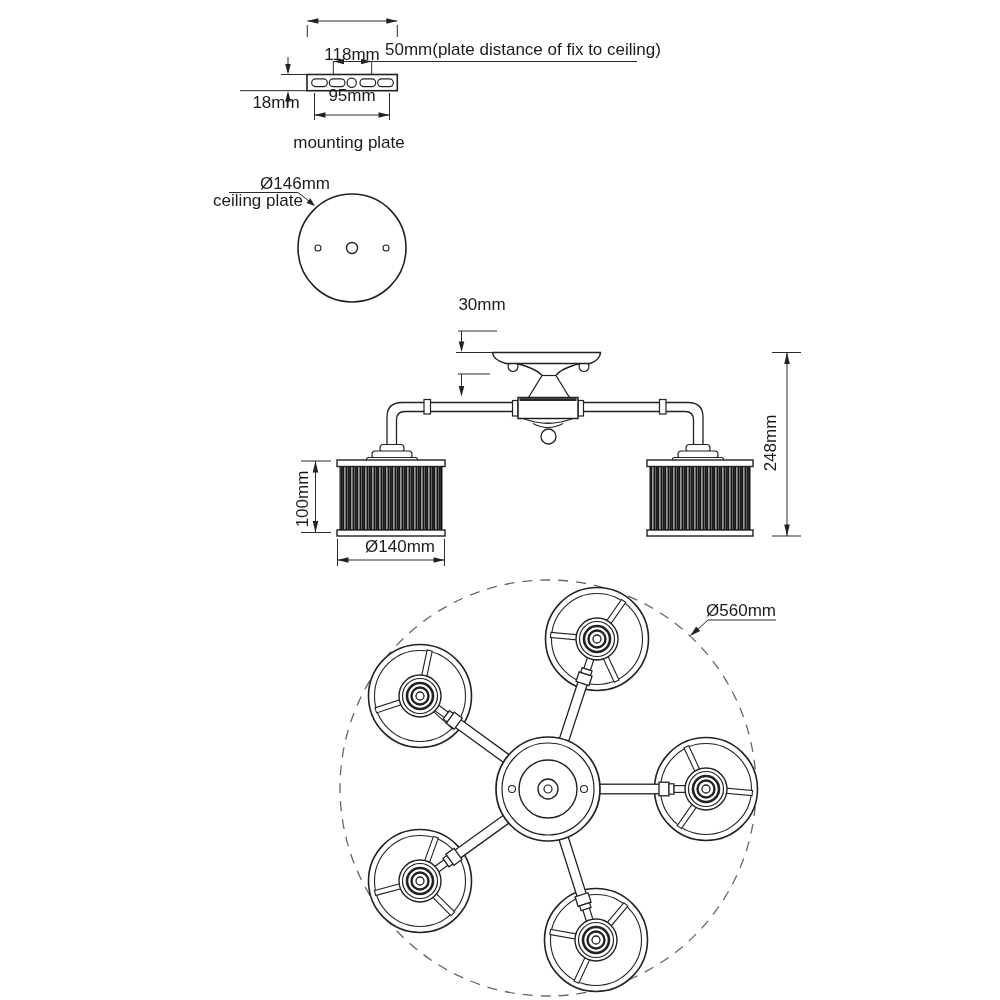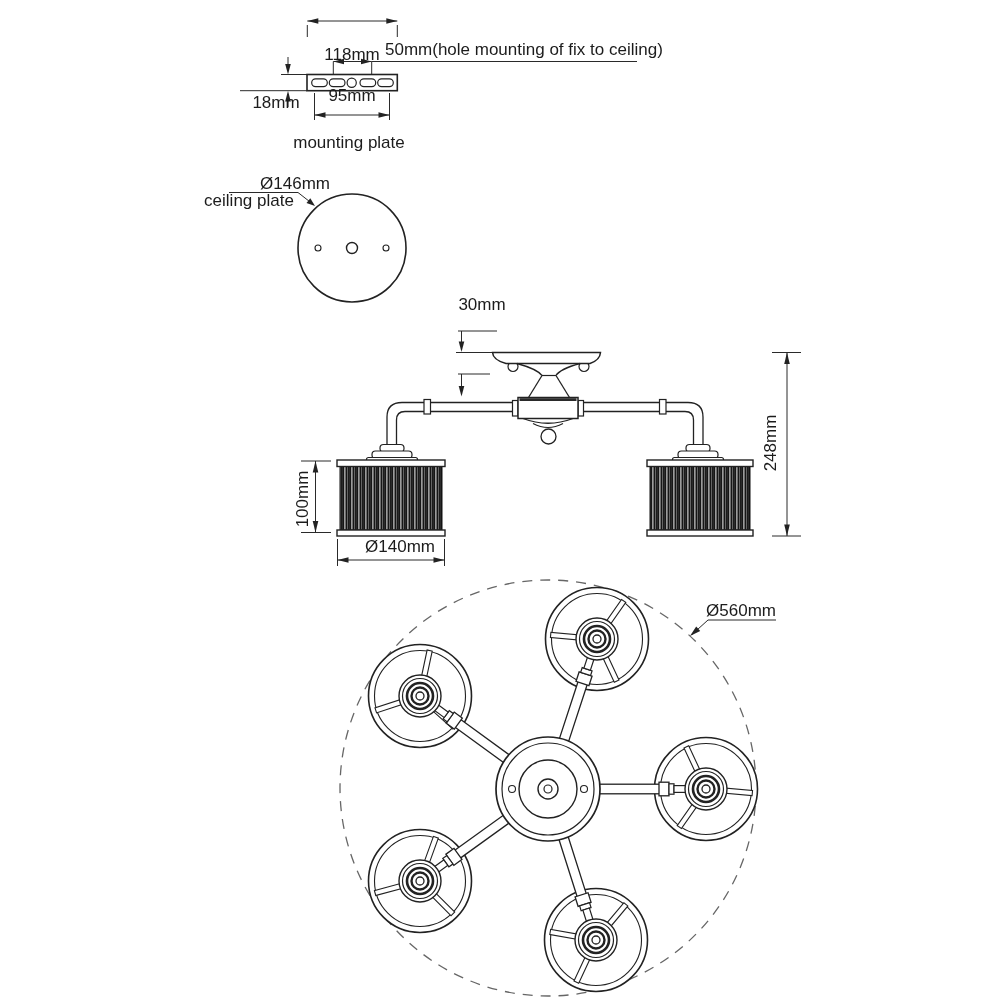--- a/index.html
+++ b/index.html
@@ -273,25 +273,25 @@
       <circle cx="548" cy="789" r="29" class="s w14"></circle>
       <circle cx="512" cy="789" r="3.5" class="s w11"></circle>
       <circle cx="584" cy="789" r="3.5" class="s w11"></circle>
       <circle cx="548" cy="789" r="10" class="s w14"></circle>
       <circle cx="548" cy="789" r="4" class="s w12"></circle>
     </g>
   </g>
 </svg>
 
 <div class="lbl" style="left:352px;top:12px;margin-top:43px;">118mm</div>
-<div class="lbl left" style="left:385px;top:50px;">50mm(hole mounting of fix to ceiling)</div>
+<div class="lbl left" style="left:385px;top:50px;">50mm(plate distance of fix to ceiling)</div>
 <div class="lbl" style="left:276px;top:103px;">18mm</div>
 <div class="lbl" style="left:352px;top:96px;">95mm</div>
 <div class="lbl" style="left:349px;top:143px;">mounting plate</div>
 <div class="lbl" style="left:263px;top:184px;margin-left:32px;">Ø146mm</div>
-<div class="lbl" style="left:249px;top:201px;">ceiling plate</div>
+<div class="lbl" style="left:258px;top:201px;">ceiling plate</div>
 <div class="lbl" style="left:482px;top:305px;">30mm</div>
 <div class="lbl rot" style="left:771px;top:443px;">248mm</div>
 <div class="lbl rot" style="left:303px;top:499px;">100mm</div>
 <div class="lbl" style="left:400px;top:547px;">Ø140mm</div>
 <div class="lbl" style="left:741px;top:611px;text-align:right;">Ø560mm</div>
 
 </div>
 
 </body></html>

